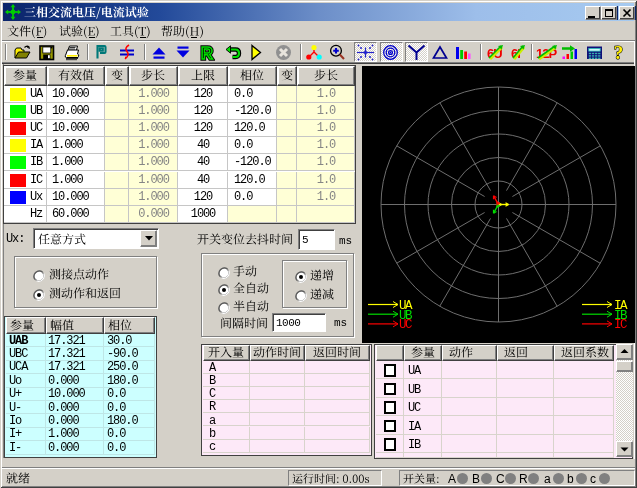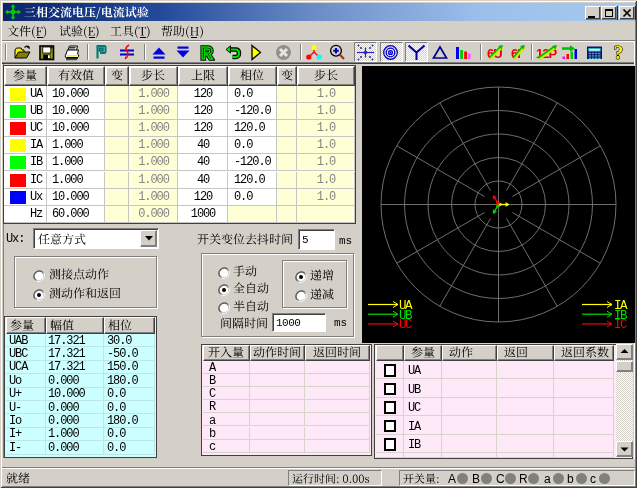--- a/index.html
+++ b/index.html
@@ -516,35 +516,35 @@
   </div>
 <div style="position:absolute;left:104px;top:317px;width:51px;height:17px;background:#D4D0C8;border:1px solid;border-color:#fff #404040 #404040 #fff;box-shadow:inset -1px -1px 0 #808080"></div>
 <div style="position:absolute;left:108px;top:319px;width:25px;height:15px">
     <svg width="25" height="15" viewBox="0 0 25 15" style="position:absolute;left:0;top:0">
       <path fill="#000" transform="translate(0 10.6)" d="M6.5 -6.0L10.1 -6.0L10.1 -3.5L6.5 -3.5ZM6.5 -6.3L6.5 -8.8L10.1 -8.8L10.1 -6.3ZM6.5 -3.1L10.1 -3.1L10.1 -0.6L6.5 -0.6ZM5.7 -9.1L5.7 0.9L5.8 0.9C6.2 0.9 6.5 0.7 6.5 0.5L6.5 -0.2L10.1 -0.2L10.1 0.8L10.2 0.8C10.5 0.8 10.8 0.6 10.9 0.5L10.9 -8.6C11.1 -8.7 11.3 -8.8 11.4 -8.9L10.4 -9.6L10.0 -9.1L6.5 -9.1L5.7 -9.5ZM2.6 -10.0L2.6 -7.2L0.6 -7.2L0.7 -6.9L2.4 -6.9C2.0 -5.1 1.3 -3.3 0.4 -1.9L0.5 -1.7C1.4 -2.6 2.1 -3.7 2.6 -4.9L2.6 0.9L2.7 0.9C3.0 0.9 3.4 0.7 3.4 0.6L3.4 -5.6C3.8 -5.1 4.4 -4.3 4.6 -3.7C5.4 -3.1 6.0 -4.8 3.4 -5.8L3.4 -6.9L5.0 -6.9C5.2 -6.9 5.3 -6.9 5.3 -7.1C5.0 -7.5 4.4 -7.9 4.4 -7.9L3.9 -7.2L3.4 -7.2L3.4 -9.6C3.7 -9.6 3.8 -9.7 3.8 -9.9ZM18.3 -10.0L18.1 -9.9C18.7 -9.4 19.2 -8.5 19.3 -7.7C20.1 -7.0 20.8 -8.9 18.3 -10.0ZM16.8 -6.2L16.6 -6.1C17.4 -4.6 17.7 -2.3 17.8 -1.1C18.5 -0.2 19.5 -2.8 16.8 -6.2ZM22.2 -8.1L21.7 -7.3L15.7 -7.3L15.8 -7.0L23.0 -7.0C23.1 -7.0 23.3 -7.0 23.3 -7.2C22.9 -7.5 22.2 -8.1 22.2 -8.1ZM15.2 -6.7L14.7 -6.9C15.2 -7.7 15.6 -8.5 15.9 -9.4C16.2 -9.4 16.3 -9.5 16.4 -9.6L15.1 -10.1C14.5 -7.8 13.3 -5.4 12.3 -3.9L12.5 -3.8C13.0 -4.4 13.6 -5.0 14.1 -5.8L14.1 0.9L14.2 0.9C14.5 0.9 14.8 0.7 14.9 0.7L14.9 -6.5C15.1 -6.5 15.2 -6.6 15.2 -6.7ZM22.5 -0.9L21.9 -0.1L19.9 -0.1C20.8 -1.9 21.6 -4.2 22.0 -5.8C22.3 -5.8 22.4 -5.9 22.5 -6.0L21.1 -6.3C20.8 -4.5 20.2 -2.0 19.6 -0.1L15.3 -0.1L15.4 0.2L23.3 0.2C23.4 0.2 23.6 0.2 23.6 0.0C23.2 -0.3 22.5 -0.9 22.5 -0.9Z"></path>
     </svg>
   </div>
 <div style="position:absolute;left:6px;top:334.0px;width:40px;height:13.4px;background:#CCFFFF;border-right:1px solid #BEE6E6;border-bottom:1px solid #BEE6E6"></div>
 <div style="position:absolute;left:46px;top:334.0px;width:58px;height:13.4px;background:#CCFFFF;border-right:1px solid #BEE6E6;border-bottom:1px solid #BEE6E6"></div>
 <div style="position:absolute;left:104px;top:334.0px;width:51px;height:13.4px;background:#CCFFFF;border-right:1px solid #BEE6E6;border-bottom:1px solid #BEE6E6"></div>
-<div class="m" style="position:absolute;left:9px;top:334.5px;font-size:12px;letter-spacing:-1.1px;font-weight:normal;color:#000;line-height:13px">UAB</div>
+<div class="m" style="position:absolute;left:9px;top:334.5px;font-size:12px;letter-spacing:-1.1px;font-weight:bold;color:#000;line-height:13px">UAB</div>
 <div class="m" style="position:absolute;left:48px;top:334.5px;font-size:12px;letter-spacing:-1.1px;font-weight:normal;color:#000;line-height:13px">17.321</div>
 <div class="m" style="position:absolute;left:107px;top:334.5px;font-size:12px;letter-spacing:-1.1px;font-weight:normal;color:#000;line-height:13px">30.0</div>
 <div style="position:absolute;left:6px;top:347.4px;width:40px;height:13.4px;background:#CCFFFF;border-right:1px solid #BEE6E6;border-bottom:1px solid #BEE6E6"></div>
 <div style="position:absolute;left:46px;top:347.4px;width:58px;height:13.4px;background:#CCFFFF;border-right:1px solid #BEE6E6;border-bottom:1px solid #BEE6E6"></div>
 <div style="position:absolute;left:104px;top:347.4px;width:51px;height:13.4px;background:#CCFFFF;border-right:1px solid #BEE6E6;border-bottom:1px solid #BEE6E6"></div>
 <div class="m" style="position:absolute;left:9px;top:347.9px;font-size:12px;letter-spacing:-1.1px;font-weight:normal;color:#000;line-height:13px">UBC</div>
 <div class="m" style="position:absolute;left:48px;top:347.9px;font-size:12px;letter-spacing:-1.1px;font-weight:normal;color:#000;line-height:13px">17.321</div>
-<div class="m" style="position:absolute;left:107px;top:347.9px;font-size:12px;letter-spacing:-1.1px;font-weight:normal;color:#000;line-height:13px">-50.0</div>
+<div class="m" style="position:absolute;left:107px;top:347.9px;font-size:12px;letter-spacing:-1.1px;font-weight:normal;color:#000;line-height:13px">-90.0</div>
 <div style="position:absolute;left:6px;top:360.8px;width:40px;height:13.4px;background:#CCFFFF;border-right:1px solid #BEE6E6;border-bottom:1px solid #BEE6E6"></div>
 <div style="position:absolute;left:46px;top:360.8px;width:58px;height:13.4px;background:#CCFFFF;border-right:1px solid #BEE6E6;border-bottom:1px solid #BEE6E6"></div>
 <div style="position:absolute;left:104px;top:360.8px;width:51px;height:13.4px;background:#CCFFFF;border-right:1px solid #BEE6E6;border-bottom:1px solid #BEE6E6"></div>
 <div class="m" style="position:absolute;left:9px;top:361.3px;font-size:12px;letter-spacing:-1.1px;font-weight:normal;color:#000;line-height:13px">UCA</div>
 <div class="m" style="position:absolute;left:48px;top:361.3px;font-size:12px;letter-spacing:-1.1px;font-weight:normal;color:#000;line-height:13px">17.321</div>
-<div class="m" style="position:absolute;left:107px;top:361.3px;font-size:12px;letter-spacing:-1.1px;font-weight:normal;color:#000;line-height:13px">150.0</div>
+<div class="m" style="position:absolute;left:107px;top:361.3px;font-size:12px;letter-spacing:-1.1px;font-weight:normal;color:#000;line-height:13px">250.0</div>
 <div style="position:absolute;left:6px;top:374.2px;width:40px;height:13.4px;background:#CCFFFF;border-right:1px solid #BEE6E6;border-bottom:1px solid #BEE6E6"></div>
 <div style="position:absolute;left:46px;top:374.2px;width:58px;height:13.4px;background:#CCFFFF;border-right:1px solid #BEE6E6;border-bottom:1px solid #BEE6E6"></div>
 <div style="position:absolute;left:104px;top:374.2px;width:51px;height:13.4px;background:#CCFFFF;border-right:1px solid #BEE6E6;border-bottom:1px solid #BEE6E6"></div>
 <div class="m" style="position:absolute;left:9px;top:374.7px;font-size:12px;letter-spacing:-1.1px;font-weight:normal;color:#000;line-height:13px">Uo</div>
 <div class="m" style="position:absolute;left:48px;top:374.7px;font-size:12px;letter-spacing:-1.1px;font-weight:normal;color:#000;line-height:13px">0.000</div>
 <div class="m" style="position:absolute;left:107px;top:374.7px;font-size:12px;letter-spacing:-1.1px;font-weight:normal;color:#000;line-height:13px">180.0</div>
 <div style="position:absolute;left:6px;top:387.6px;width:40px;height:13.4px;background:#CCFFFF;border-right:1px solid #BEE6E6;border-bottom:1px solid #BEE6E6"></div>
 <div style="position:absolute;left:46px;top:387.6px;width:58px;height:13.4px;background:#CCFFFF;border-right:1px solid #BEE6E6;border-bottom:1px solid #BEE6E6"></div>
 <div style="position:absolute;left:104px;top:387.6px;width:51px;height:13.4px;background:#CCFFFF;border-right:1px solid #BEE6E6;border-bottom:1px solid #BEE6E6"></div>
 <div class="m" style="position:absolute;left:9px;top:388.1px;font-size:12px;letter-spacing:-1.1px;font-weight:normal;color:#000;line-height:13px">U+</div>

